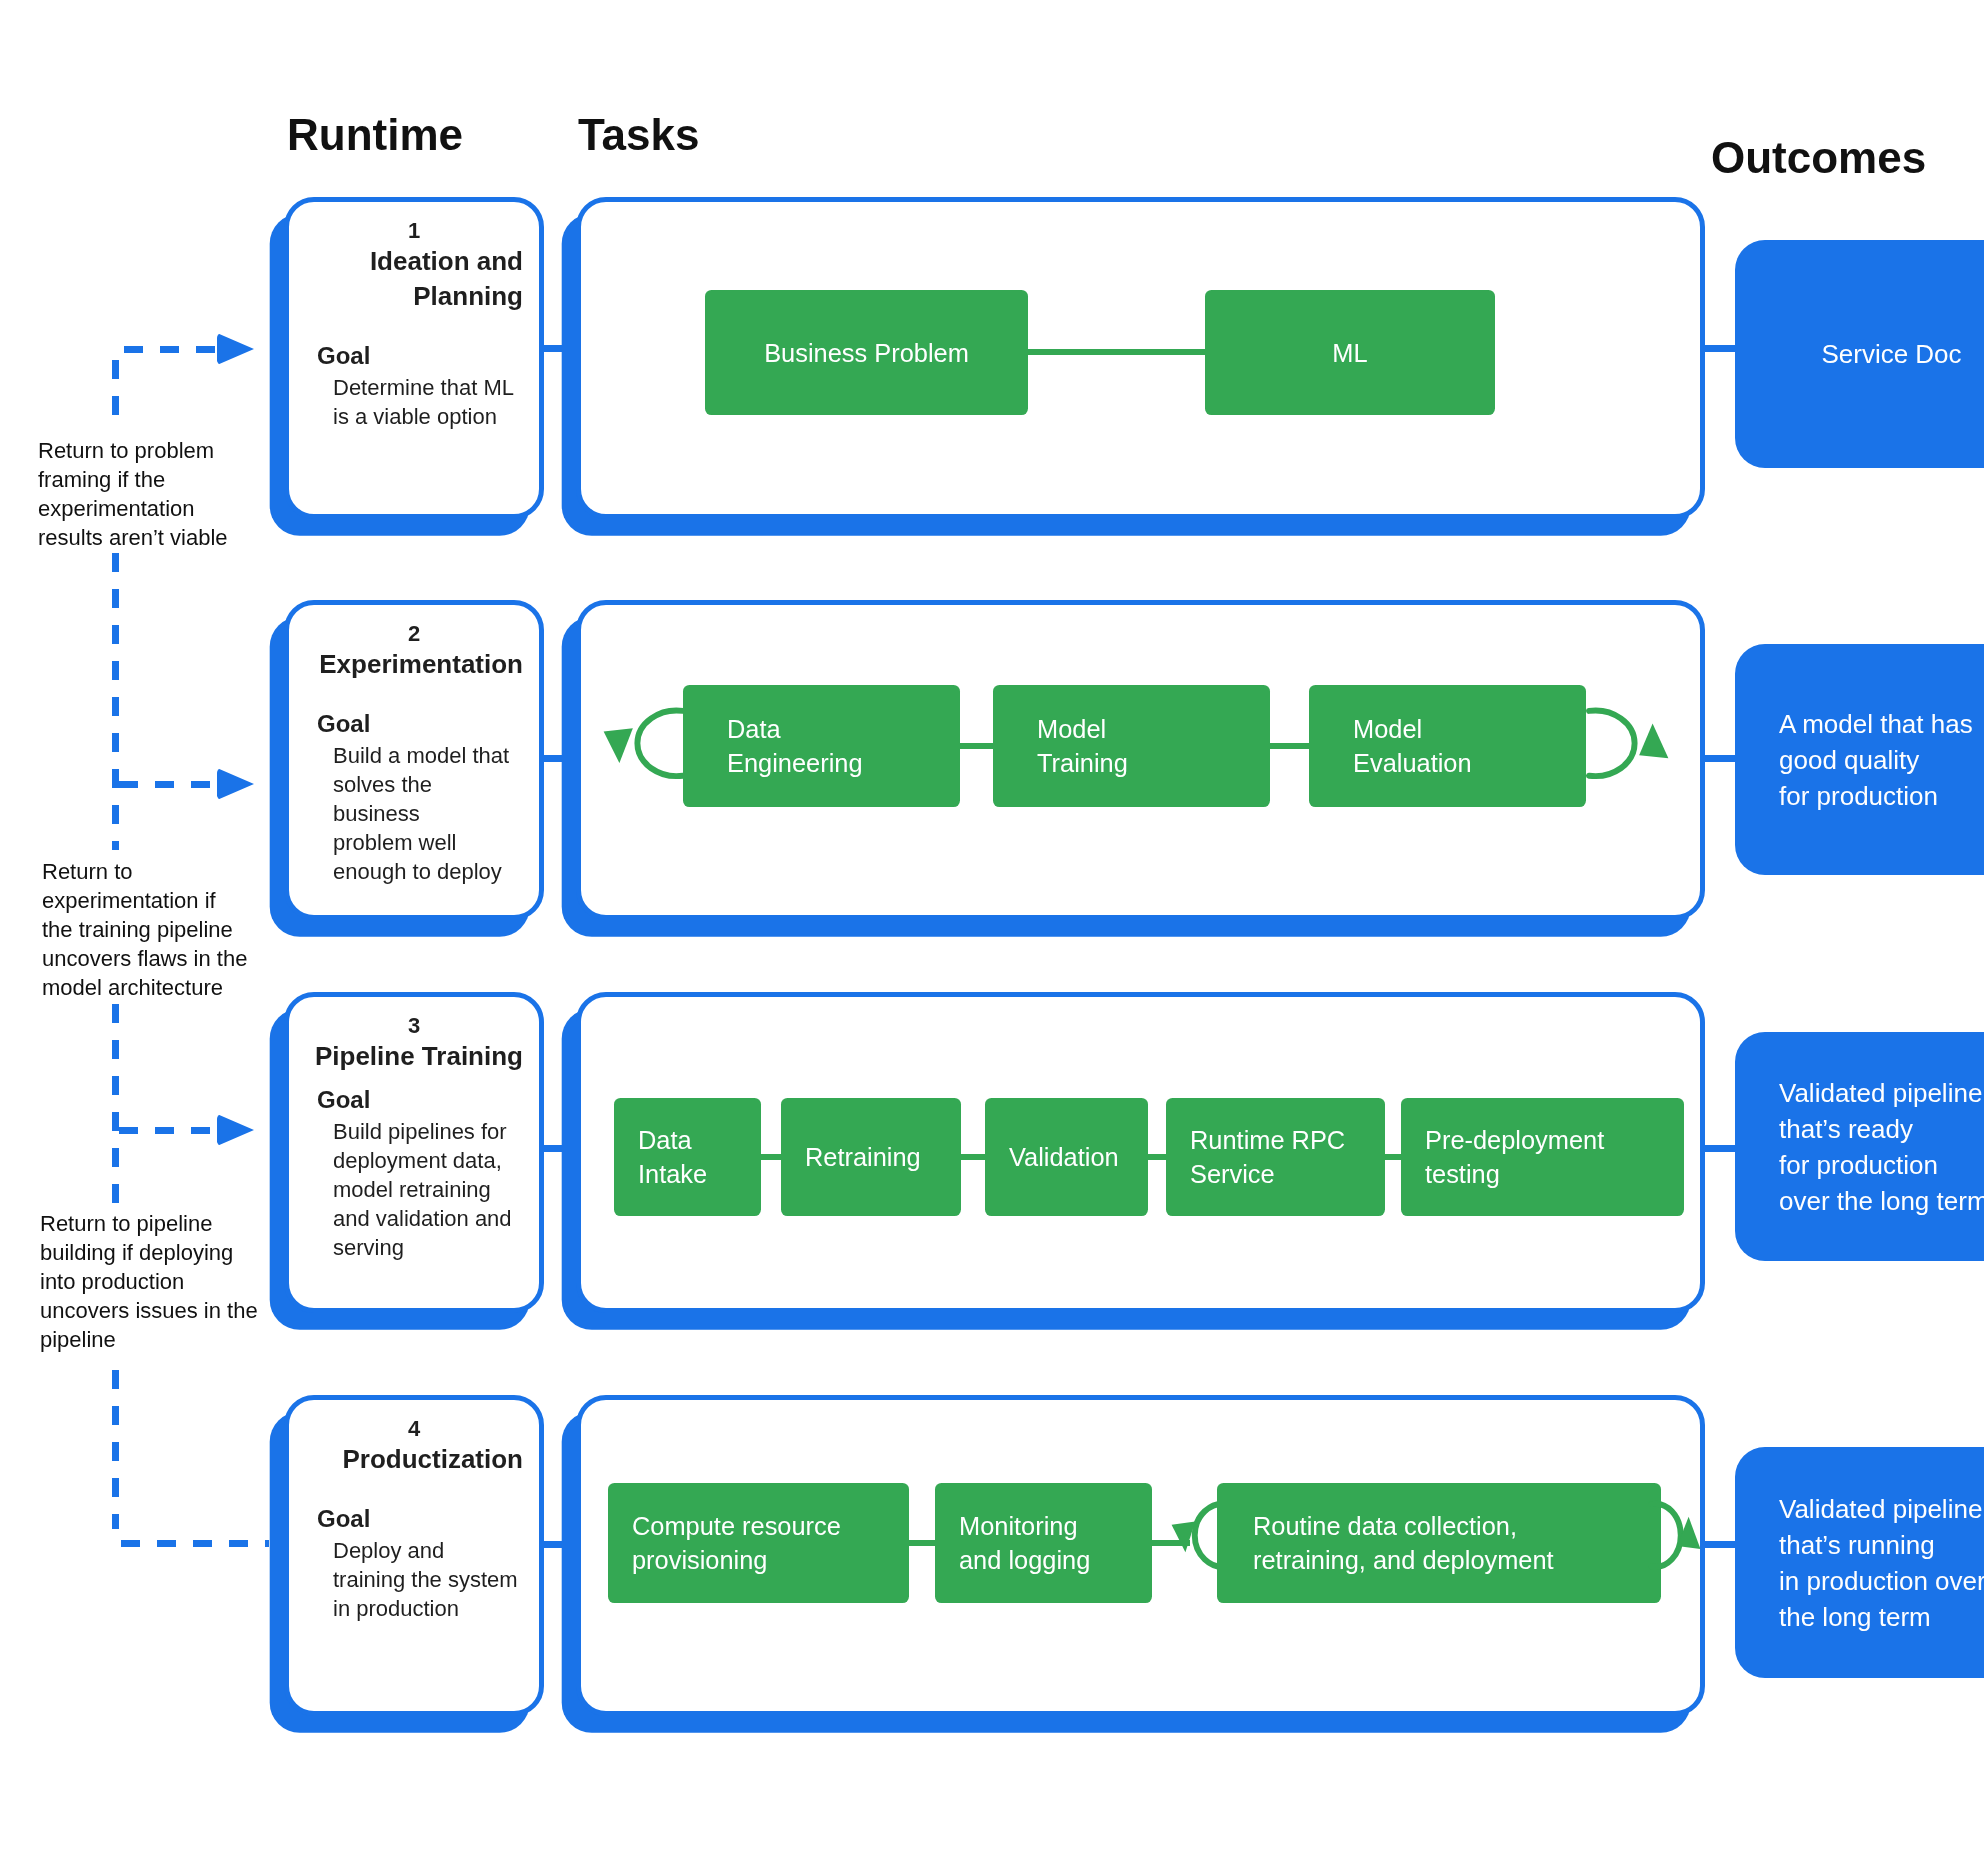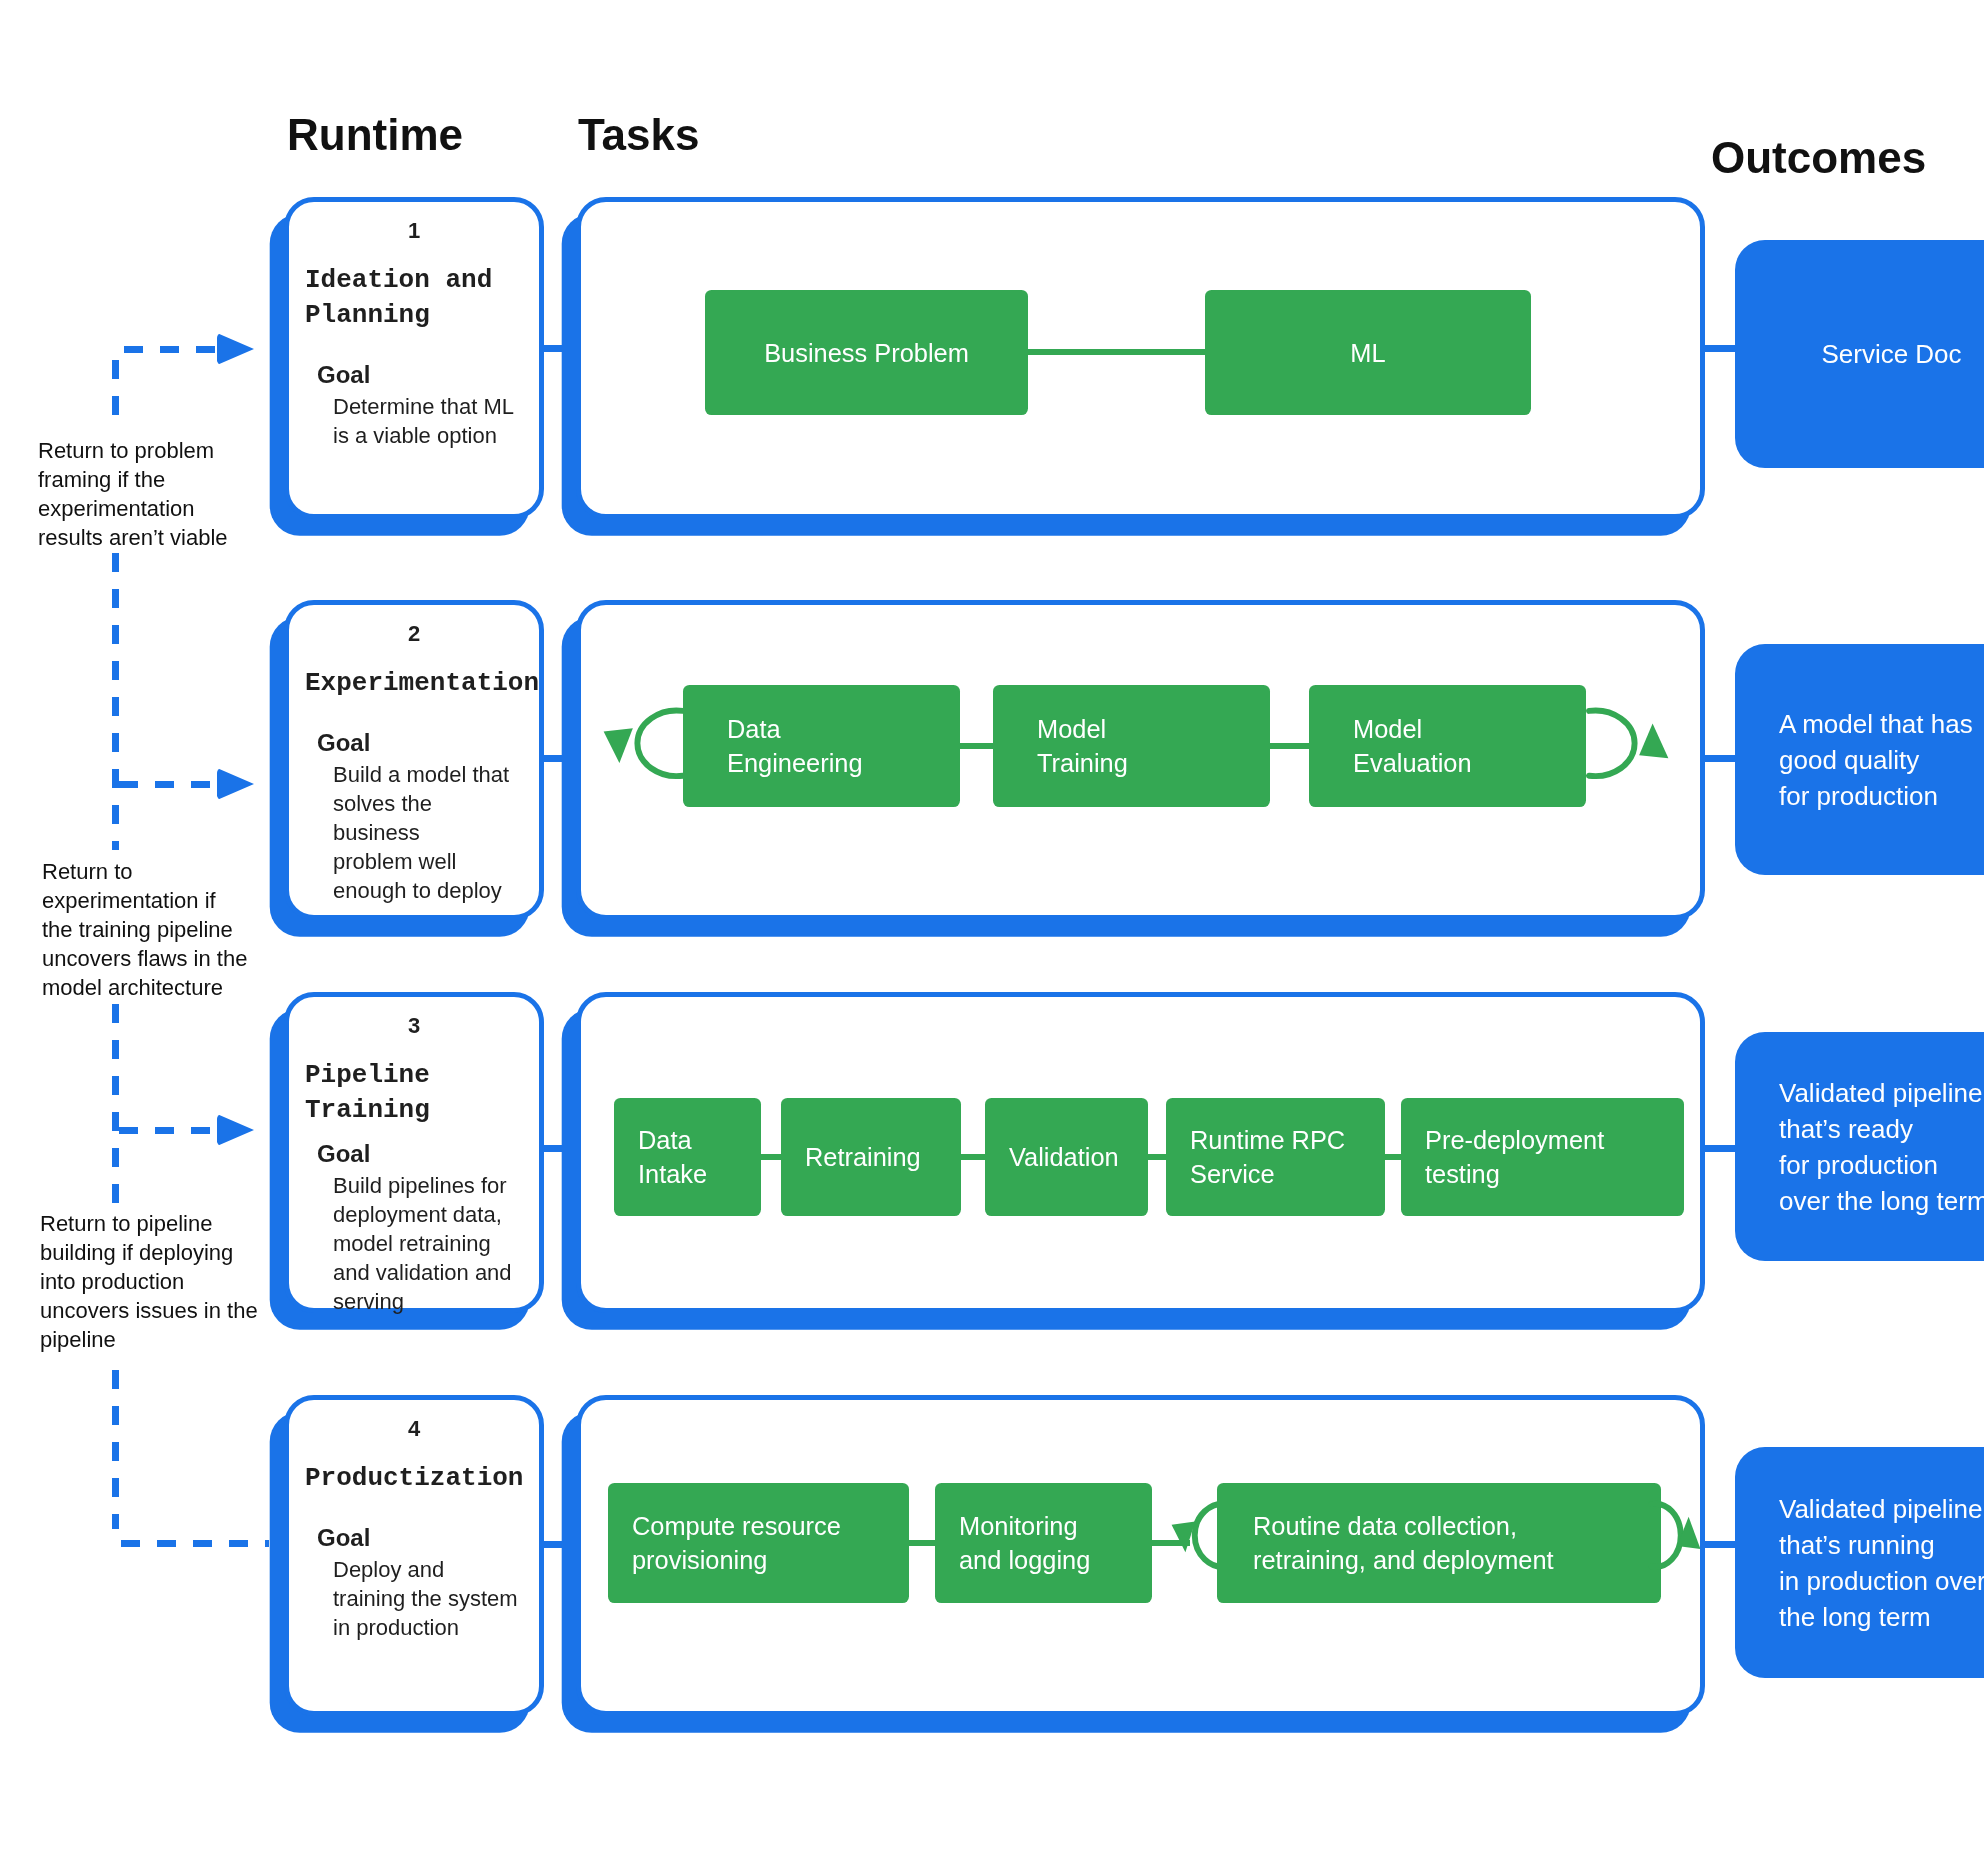--- a/index.html
+++ b/index.html
@@ -9,21 +9,21 @@
   }
   .hdr{position:absolute;font-size:44px;font-weight:bold;color:#111;white-space:nowrap;}
 
   
   .phase-card{
     position:absolute;width:260px;box-sizing:border-box;background:#fff;
     border:5.2px solid #1a73e8;border-radius:30px;box-shadow:-14.3px 16.7px 0 #1a73e8;
     display:flex;flex-direction:column;padding:16px 16px 0 16px;
   }
   .pnum{text-align:center;font-size:22px;font-weight:bold;}
-  .ptitle{text-align:left;font-size:26px;font-weight:bold;line-height:35px;margin-top:19px;white-space:pre-line;font-family:Liberation Mono, monospace;}
+  .ptitle{text-align:right;font-size:26px;font-weight:bold;line-height:35px;margin-top:0;white-space:pre-line;}
   .pgoal-label{font-size:24px;font-weight:bold;margin:28px 0 3.2px 12px;}
   .pgoal{font-size:22px;line-height:29px;margin-left:28px;white-space:pre-line;}
 
   .tasks-box{
     position:absolute;box-sizing:border-box;background:#fff;
     border:5.2px solid #1a73e8;border-radius:30px;box-shadow:-14.3px 16.7px 0 #1a73e8;
   }
   .outcome{
     position:absolute;width:313px;box-sizing:border-box;background:#1a73e8;border-radius:30px;
     color:#fff;font-size:26px;line-height:36px;display:flex;align-items:center;
@@ -62,21 +62,21 @@
     <div class="pnum">1</div>
     <div class="ptitle">Ideation and Planning</div>
     <div class="pgoal-label">Goal</div>
     <div class="pgoal">Determine that ML
 is a viable option</div>
   </div>
   <div class="conn" style="left:543px;top:345px;width:36px"></div>
   <div class="tasks-box" style="left:576px;top:197px;width:1129px;height:322px">
     <div class="gbox center" style="left:124px;top:88px;width:323px;height:125px"><span>Business Problem</span></div>
     <div class="gconn" style="left:445px;top:147px;width:183px"></div>
-    <div class="gbox center" style="left:624px;top:88px;width:326px;height:125px"><span>ML</span></div>
+    <div class="gbox center" style="left:624px;top:88px;width:290px;height:125px"><span>ML</span></div>
   </div>
   <div class="conn" style="left:1703px;top:345px;width:34px"></div>
   <div class="outcome center" style="left:1735px;top:240px;height:228px"><span>Service Doc</span></div>
 
   <div class="phase-card" style="left:284px;top:600px;height:320px">
     <div class="pnum">2</div>
     <div class="ptitle">Experimentation</div>
     <div class="pgoal-label">Goal</div>
     <div class="pgoal">Build a model that
 solves the business

